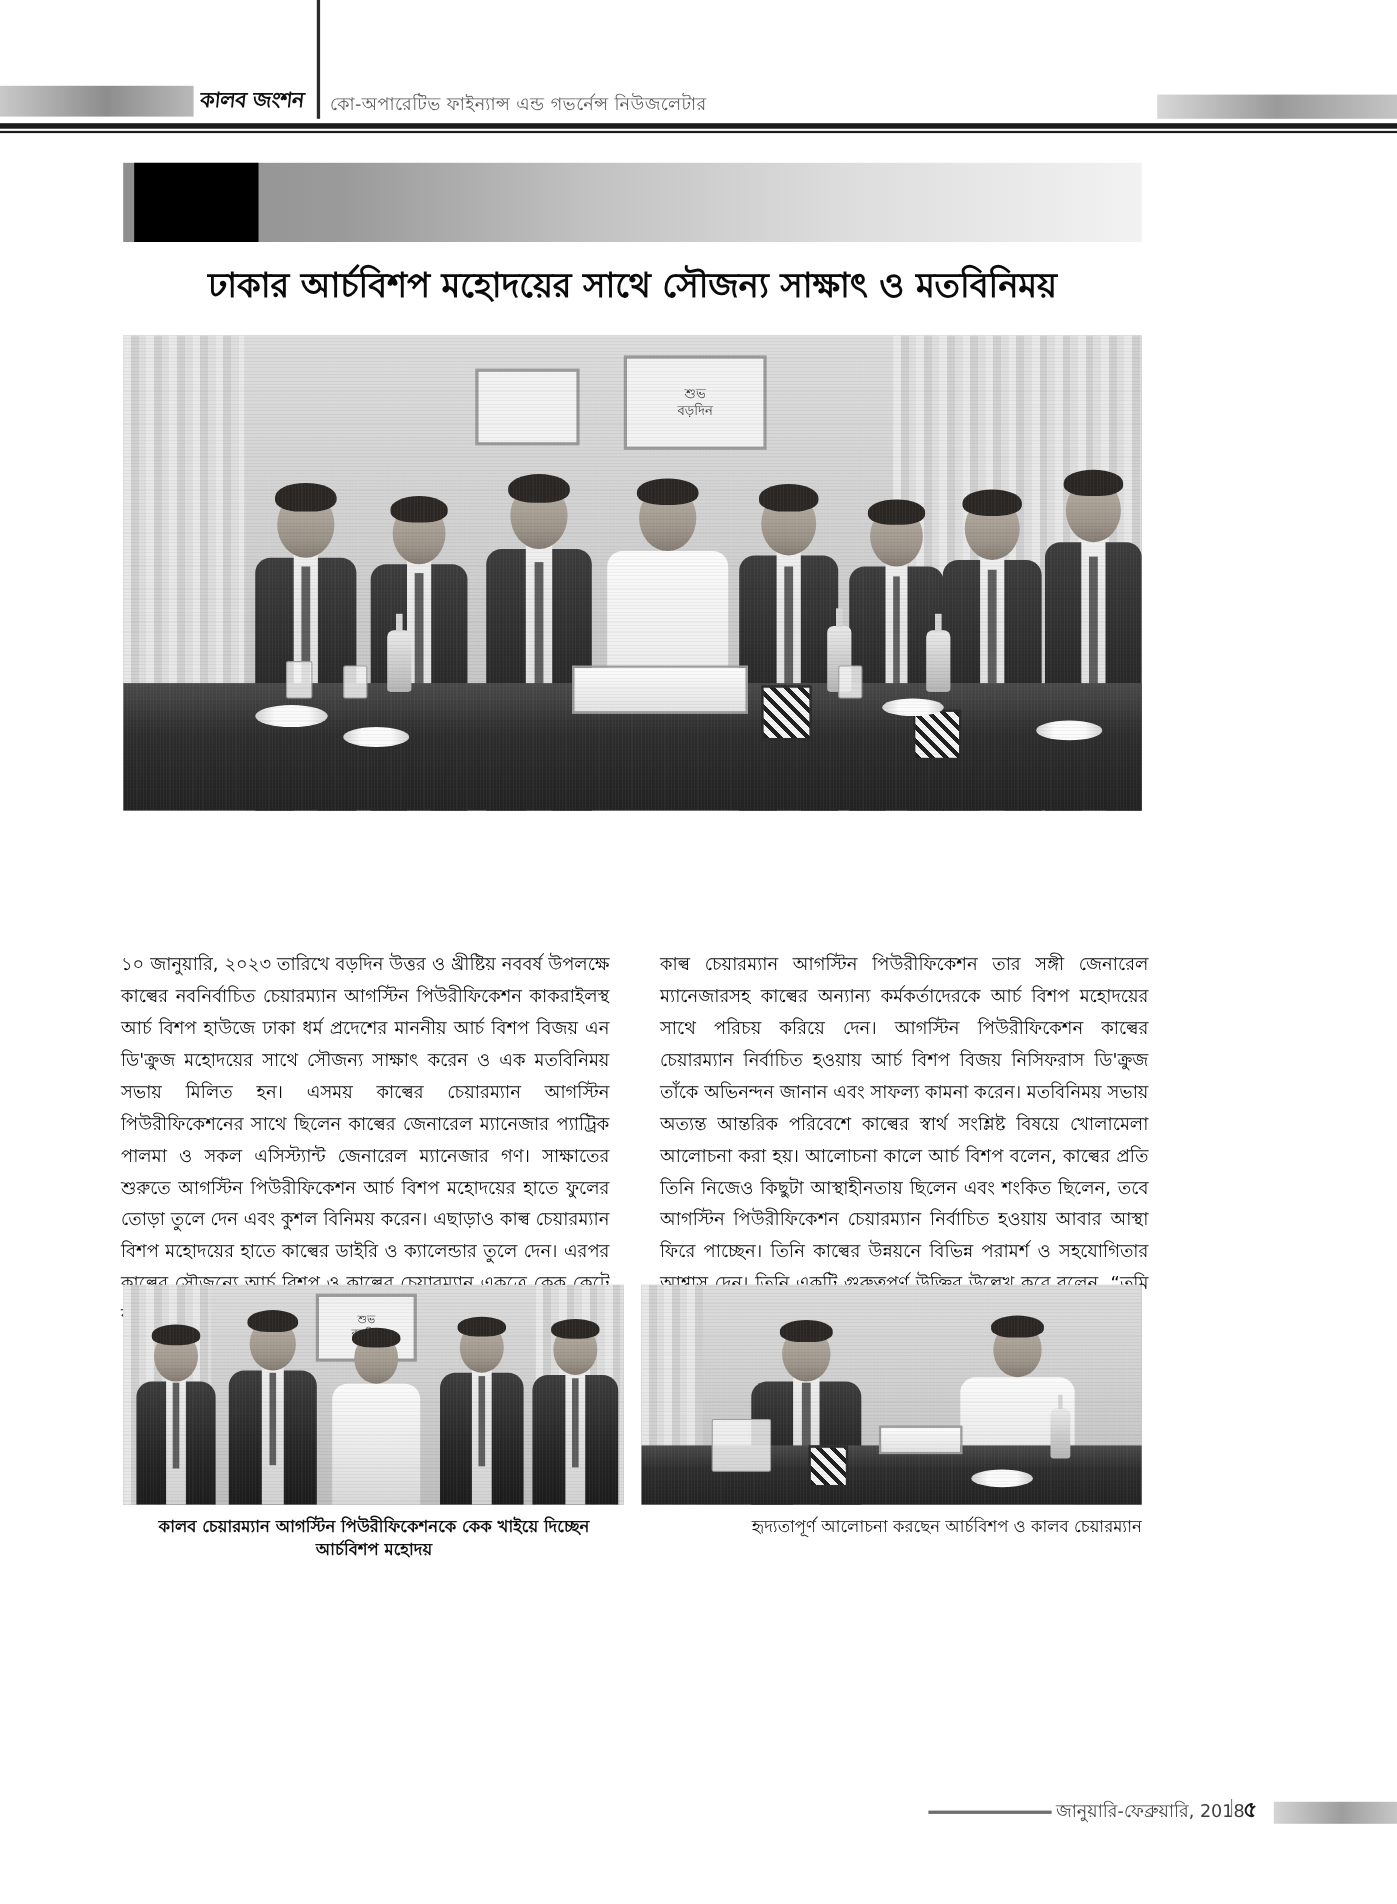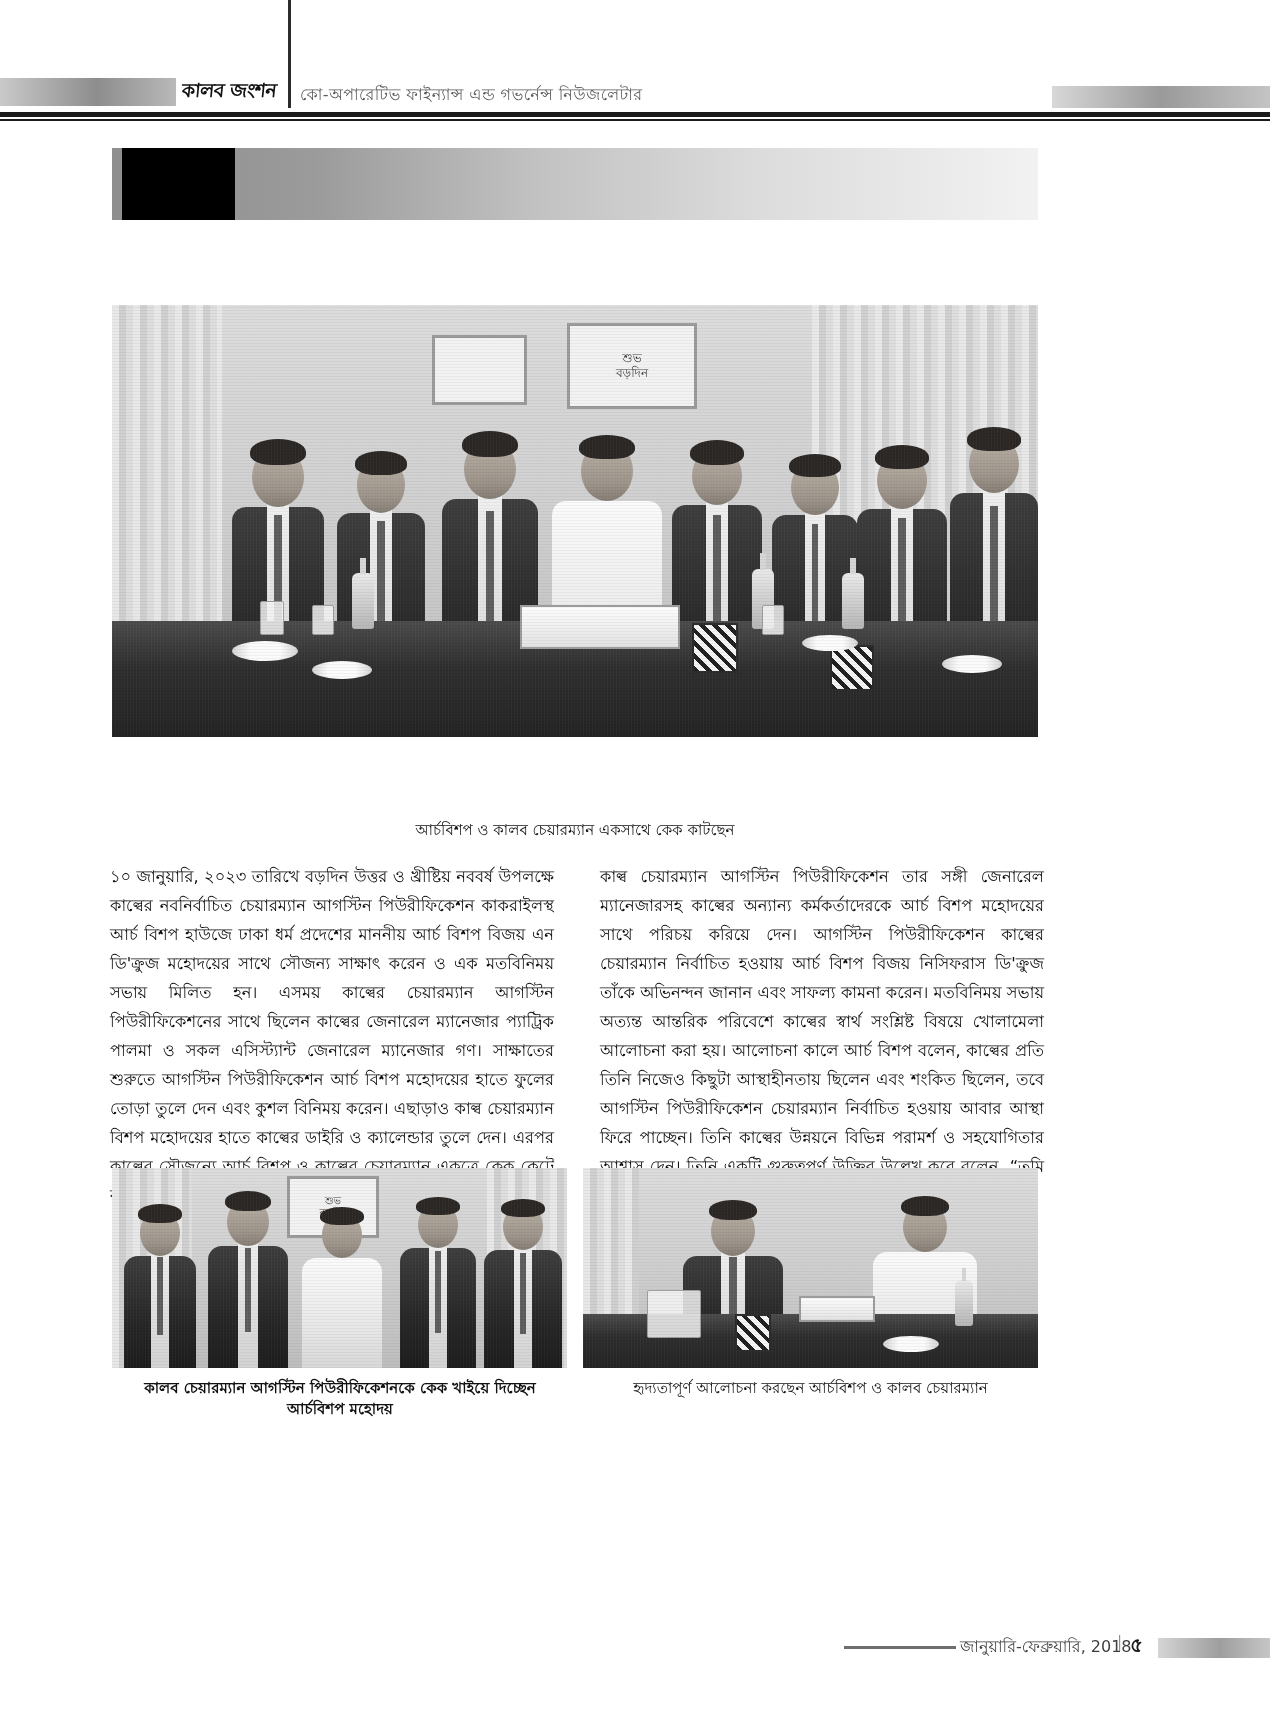--- a/index.html
+++ b/index.html
@@ -97,21 +97,21 @@
     background-image: repeating-linear-gradient(0deg, rgba(0,0,0,.045) 0 1px, transparent 1px 3px),
                       repeating-linear-gradient(90deg, rgba(255,255,255,.035) 0 1px, transparent 1px 3px); }
 
   
   .caption {
     position: absolute; text-align: center;
     font-family: "DejaVu Sans", sans-serif; font-size: 15px; color: #111; line-height: 1.4;
   }
   .cap-main { left: 112px; top: 820px; width: 926px; }
   .cap-bl   { left: 104px; top: 1378px; width: 472px; font-weight: bold; }
-  .cap-br   { left: 583px; top: 1378px; width: 455px; }
+  .cap-br   { left: 583px; top: 1378px; width: 455px; text-align: right; }
 
   
   .col {
     position: absolute; top: 862px; width: 444px;
     font-family: "DejaVu Sans", sans-serif;
     font-size: 16.3px; line-height: 1.78; color: #0c0c0c;
     text-align: justify; text-justify: inter-word;
   }
   .col-left  { left: 110px; }
   .col-right { left: 600px; }
@@ -143,20 +143,21 @@
     <div class="mast-vrule"></div>
     <div class="mast-sub">কো-অপারেটিভ ফাইন্যান্স এন্ড গভর্নেন্স নিউজলেটার</div>
     <div class="mast-rightswatch"></div>
     <div class="mast-rule"></div>
     <div class="mast-rule2"></div>
   </div>
 
   <div class="banner"></div>
   <div class="banner-black"></div>
 
+  <div class="headline">ঢাকার আর্চবিশপ মহোদয়ের সাথে সৌজন্য সাক্ষাৎ ও মতবিনিময়</div>
 
   <div class="photo photo-main">
     <div class="scene">
       <div class="wall"></div>
       <div class="curtain" style="left:0; width:110px;"></div>
       <div class="curtain" style="left:700px; width:226px;"></div>
       <div class="poster" style="left:455px; top:18px; width:130px; height:86px; font-size:12px;">
         <span style="white-space:pre-line;">শুভ
 বড়দিন</span>
       </div>
@@ -227,21 +228,20 @@
       <div class="glassware" style="left:650px; top:300px; width:22px; height:30px;"></div>
       <div class="patterned-box" style="left:580px; top:318px; width:46px; height:50px;"></div>
       <div class="patterned-box" style="left:718px; top:340px; width:44px; height:46px;"></div>
       <div class="plate" style="left:120px; top:336px; width:66px; height:20px;"></div>
       <div class="plate" style="left:200px; top:356px; width:60px; height:18px;"></div>
       <div class="plate" style="left:690px; top:330px; width:56px; height:16px;"></div>
       <div class="plate" style="left:830px; top:350px; width:60px; height:18px;"></div>
       <div class="photo-grain"></div>
     </div>
   </div>
-  <div class="caption cap-main">আর্চবিশপ ও কালব চেয়ারম্যান একসাথে কেক কাটছেন</div>
 
   <div class="col col-left">১০ জানুয়ারি, ২০২৩ তারিখে বড়দিন উত্তর ও খ্রীষ্টিয় নববর্ষ উপলক্ষে কাল্বের নবনির্বাচিত চেয়ারম্যান আগস্টিন পিউরীফিকেশন কাকরাইলস্থ আর্চ বিশপ হাউজে ঢাকা ধর্ম প্রদেশের মাননীয় আর্চ বিশপ বিজয় এন ডি'ক্রুজ মহোদয়ের সাথে সৌজন্য সাক্ষাৎ করেন ও এক মতবিনিময় সভায় মিলিত হন। এসময় কাল্বের চেয়ারম্যান আগস্টিন পিউরীফিকেশনের সাথে ছিলেন কাল্বের জেনারেল ম্যানেজার প্যাট্রিক পালমা ও সকল এসিস্ট্যান্ট জেনারেল ম্যানেজার গণ। সাক্ষাতের শুরুতে আগস্টিন পিউরীফিকেশন আর্চ বিশপ মহোদয়ের হাতে ফুলের তোড়া তুলে দেন এবং কুশল বিনিময় করেন। এছাড়াও কাল্ব চেয়ারম্যান বিশপ মহোদয়ের হাতে কাল্বের ডাইরি ও ক্যালেন্ডার তুলে দেন। এরপর কাল্বের সৌজন্যে আর্চ বিশপ ও কাল্বের চেয়ারম্যান একত্রে কেক কেটে বড়দিন ও খ্রীষ্টিয় নববর্ষ উদ্‌যাপন করেন। অতঃপর মতবিনিময় কালে</div>
   <div class="col col-right">কাল্ব চেয়ারম্যান আগস্টিন পিউরীফিকেশন তার সঙ্গী জেনারেল ম্যানেজারসহ কাল্বের অন্যান্য কর্মকর্তাদেরকে আর্চ বিশপ মহোদয়ের সাথে পরিচয় করিয়ে দেন। আগস্টিন পিউরীফিকেশন কাল্বের চেয়ারম্যান নির্বাচিত হওয়ায় আর্চ বিশপ বিজয় নিসিফরাস ডি'ক্রুজ তাঁকে অভিনন্দন জানান এবং সাফল্য কামনা করেন। মতবিনিময় সভায় অত্যন্ত আন্তরিক পরিবেশে কাল্বের স্বার্থ সংশ্লিষ্ট বিষয়ে খোলামেলা আলোচনা করা হয়। আলোচনা কালে আর্চ বিশপ বলেন, কাল্বের প্রতি তিনি নিজেও কিছুটা আস্থাহীনতায় ছিলেন এবং শংকিত ছিলেন, তবে আগস্টিন পিউরীফিকেশন চেয়ারম্যান নির্বাচিত হওয়ায় আবার আস্থা ফিরে পাচ্ছেন। তিনি কাল্বের উন্নয়নে বিভিন্ন পরামর্শ ও সহযোগিতার আশ্বাস দেন। তিনি একটি গুরুত্বপূর্ণ উক্তির উল্লেখ করে বলেন, “তুমি নিয়মকে রক্ষা কর, নিয়ম তোমাকে রক্ষা করবে।”</div>
 
   <div class="photo photo-bl">
     <div class="scene">
       <div class="wall"></div>
       <div class="curtain" style="left:0; width:80px;"></div>
       <div class="curtain" style="left:375px; width:80px;"></div>
       <div class="poster" style="left:175px; top:8px; width:92px; height:62px; font-size:10px;">

